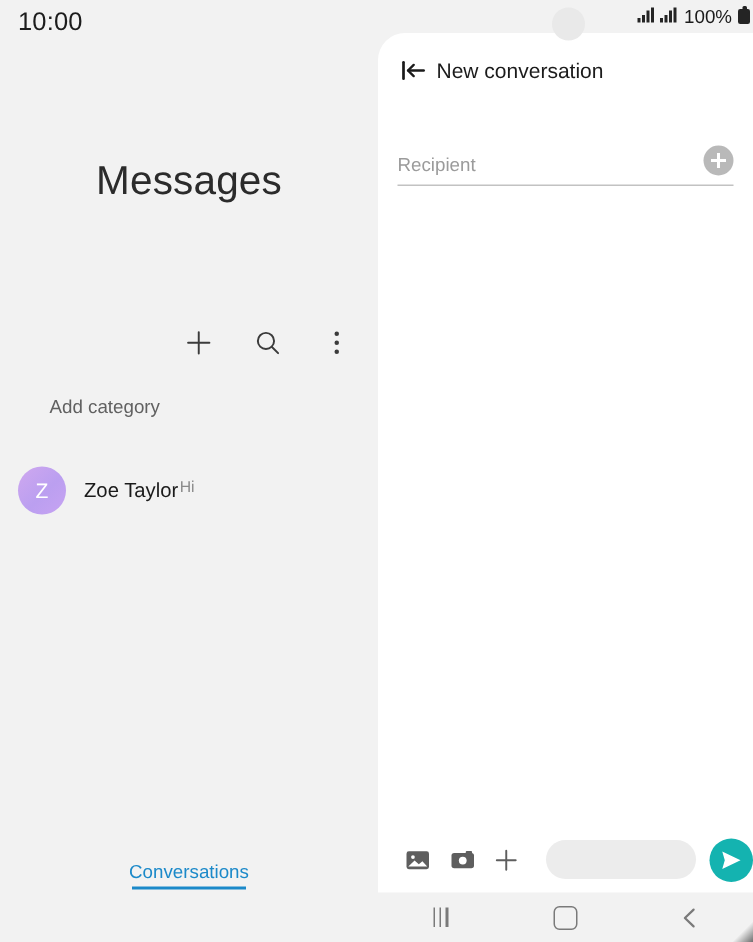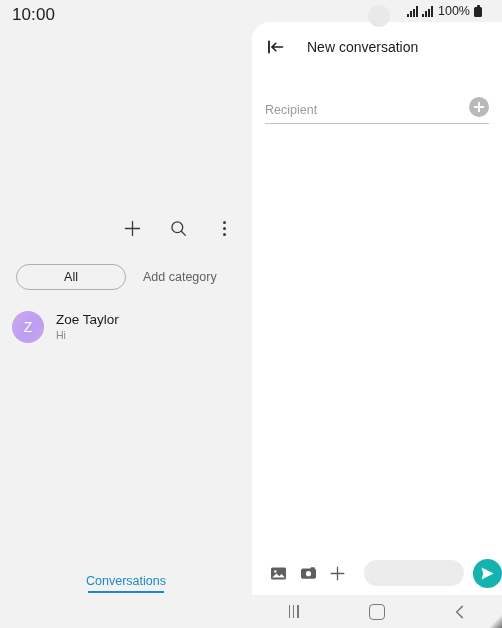--- a/index.html
+++ b/index.html
@@ -39,23 +39,22 @@
   }
   .punch-hole {
     position: absolute;
     left: 368px; top: 5px;
     width: 22px; height: 22px;
     border-radius: 50%;
     background: #e9e9e9;
   }
   .status-right {
     position: absolute;
-    right: 20px; top: 4px;
-    display: flex;
-    align-items: center;
+    right: 2px; top: 4px;
+    display: flex;
     gap: 3px;
   }
   .sig {
     display: inline-block;
     width: 12px; height: 11px;
     position: relative;
   }
   .sig i {
     position: absolute;
     bottom: 0;
@@ -184,21 +183,21 @@
     color: #ffffff;
     display: flex;
     align-items: center;
     justify-content: center;
     font-size: 14px;
     flex: none;
   }
   .conv-text {
     margin-left: 12px;
     display: flex;
-    flex-direction: column;
+    flex-direction: row;
     justify-content: center;
     gap: 1px;
   }
   .conv-name {
     font-size: 13.5px;
     color: #1b1b1b;
     line-height: 16px;
   }
   .conv-snippet {
     font-size: 10.5px;
@@ -251,21 +250,21 @@
     padding-left: 13px;
   }
   .back-to-list {
     width: 22px; height: 22px;
     display: flex;
     align-items: center;
     justify-content: center;
     cursor: pointer;
   }
   .conv-title {
-    margin-left: 20px;
+    margin-left: 4px;
     font-size: 14px;
     color: #1b1b1b;
   }
   .recipient-field {
     position: absolute;
     left: 13px;
     top: 74px;
     width: 224px;
     height: 27px;
     border-bottom: 1px solid #c2c2c2;
@@ -403,20 +402,21 @@
     pointer-events: none;
   }
 </style>
 </head>
 <body>
 
 <div class="screen">
 
   <div class="left-pane">
 
+    <div class="app-title">Messages</div>
 
     <div class="list-actions">
       <div class="icon-btn">
         <svg width="19" height="19" viewBox="0 0 19 19" aria-hidden="true">
           <path d="M9.5 2.4 V16.6 M2.4 9.5 H16.6" stroke="#3b3b3b" stroke-width="1.3" stroke-linecap="round"></path>
         </svg>
       </div>
       <div class="icon-btn">
         <svg width="19" height="19" viewBox="0 0 19 19" aria-hidden="true">
           <circle cx="8.3" cy="8.3" r="5.4" fill="none" stroke="#3b3b3b" stroke-width="1.3"></circle>
@@ -426,21 +426,20 @@
       <div class="icon-btn">
         <div class="more-dots">
           <span></span>
             <span></span>
             <span></span>
         </div>
       </div>
     </div>
 
     <div class="chips-row">
-      <div class="chip-all">All</div>
       <div class="add-category">Add category</div>
     </div>
 
     <div class="conv-row">
       <div class="avatar">Z</div>
       <div class="conv-text">
         <div class="conv-name">Zoe Taylor</div>
         <div class="conv-snippet">Hi</div>
       </div>
     </div>

